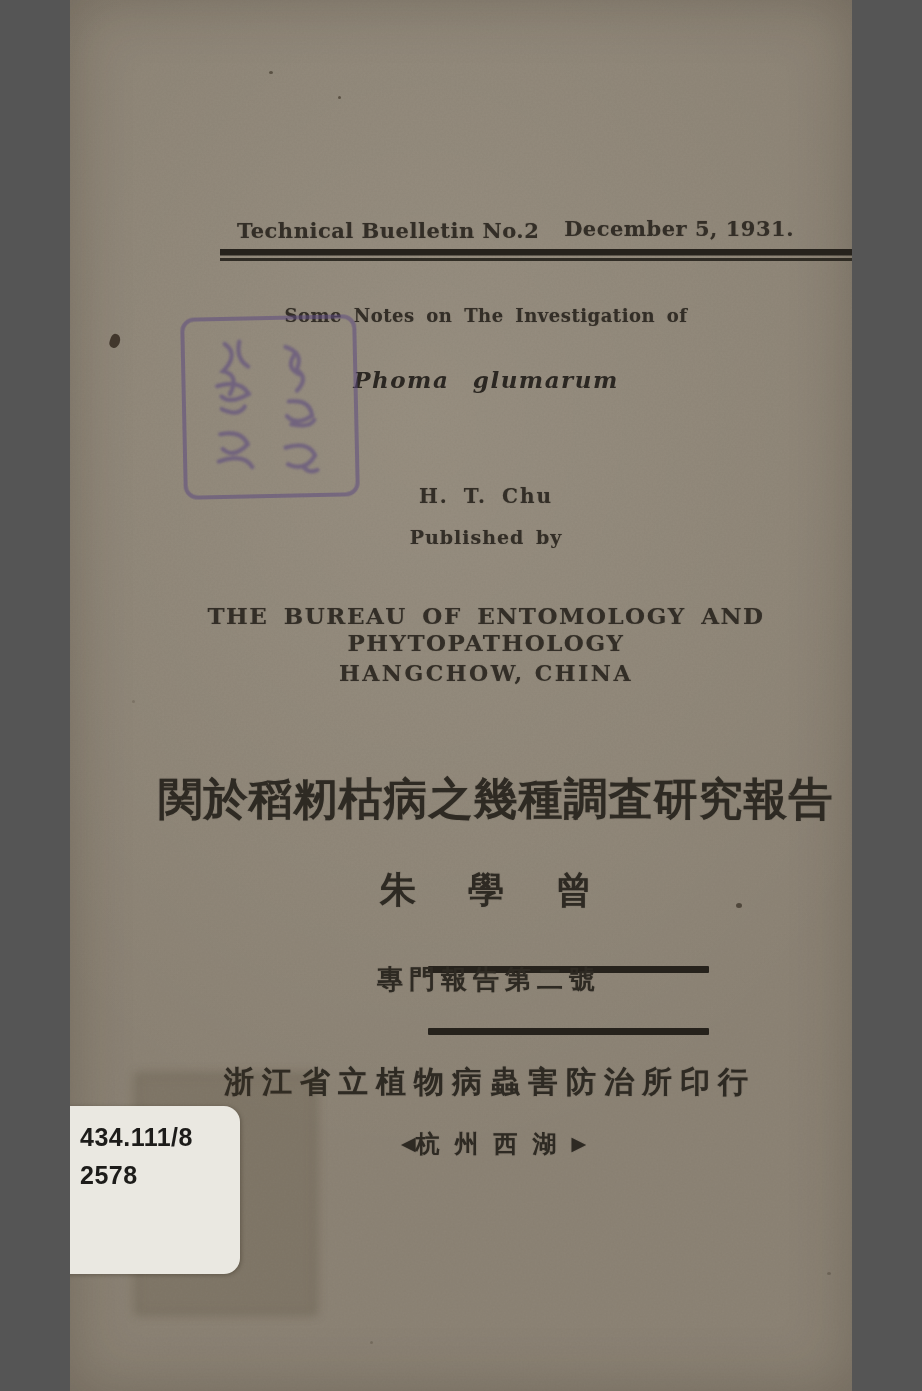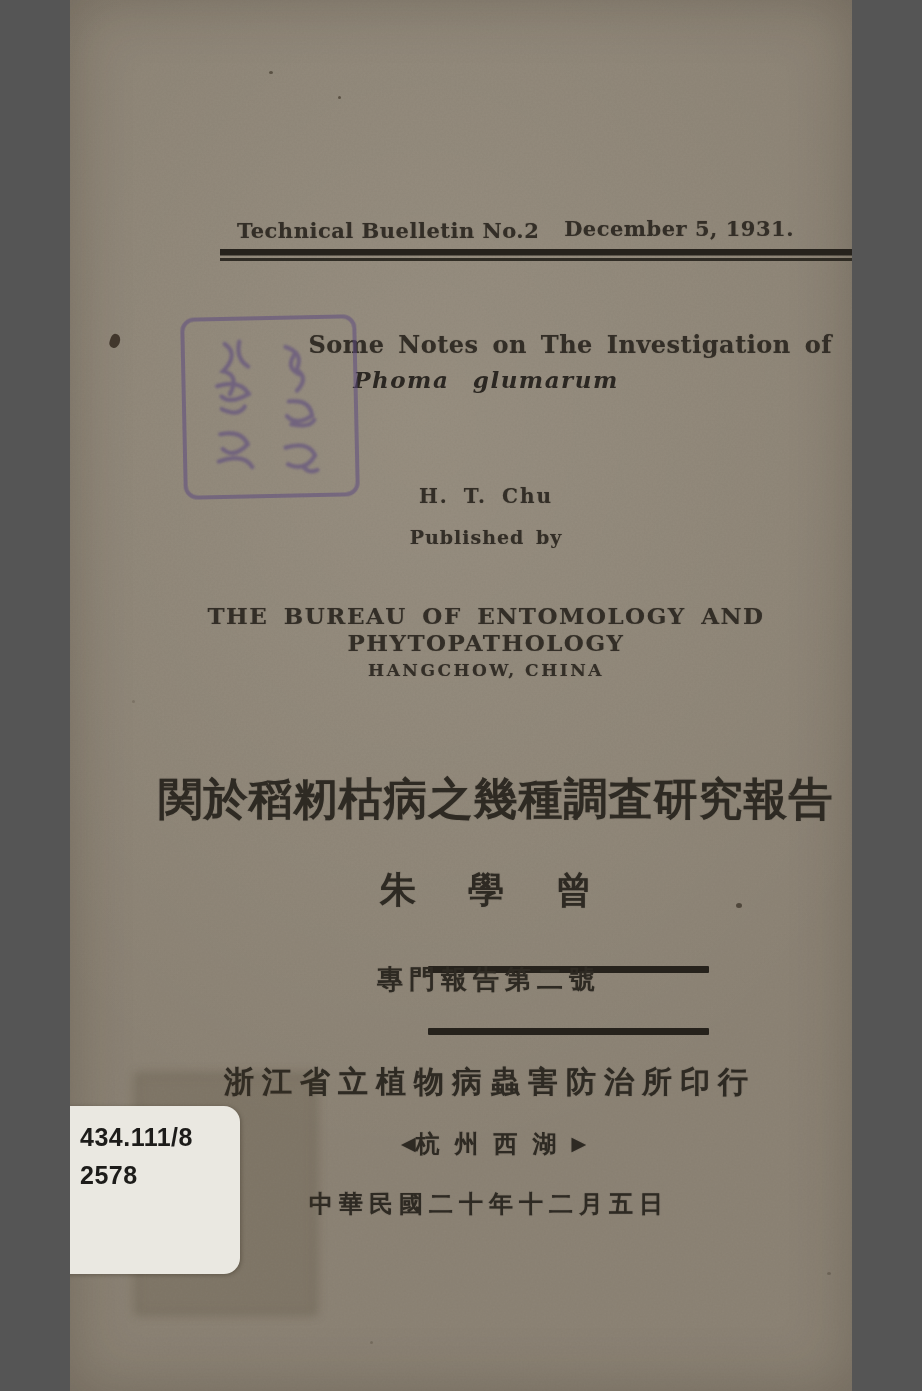--- a/index.html
+++ b/index.html
@@ -18,26 +18,26 @@
   }
   .noise{position:absolute; inset:0; width:100%; height:100%; opacity:.5; pointer-events:none;}
   .abs{position:absolute;}
   .ctr{left:70px; right:20px; text-align:center;}
   .en{font-weight:bold; color:#332e27; text-shadow:0 0 1px rgba(50,44,34,.4);}
   .header-left{top:218px; left:167px; font-size:21px; letter-spacing:.5px;}
   .header-right{top:216px; right:58px; font-size:21px; letter-spacing:.5px;}
   .rule{left:150px; width:732px; background:#26221c;}
   .rule-a{top:249px; height:6px; box-shadow:0 1px 0 rgba(38,34,28,.5);}
   .rule-b{top:258px; height:3px; opacity:.9;}
-  .title-en{top:330px; font-size:24px; word-spacing:5px; letter-spacing:.5px;text-align:right;}
+  .title-en{top:305px; font-size:18px; word-spacing:5px; letter-spacing:.5px;}
   .species{top:366px; font-size:23px; font-style:italic; font-weight:bold; word-spacing:14px; letter-spacing:1.5px;}
   .author-en{top:448px; font-size:20px; letter-spacing:2px; word-spacing:6px;margin-top:36px;}
   .pubby{top:526px; font-size:19px; letter-spacing:1px; word-spacing:4px;}
   .bureau{top:602px; font-size:23px; letter-spacing:1.5px; word-spacing:6px;}
-  .city{top:660px; font-size:17px; letter-spacing:2.5px;}
+  .city{top:660px; font-size:22px; letter-spacing:2.5px;}
   .zh{font-weight:700; color:#2e2a23; text-shadow:0 0 1px rgba(46,42,35,.45);}
   .title-zh{top:770px; left:80px; right:10px; font-size:44px; letter-spacing:1px;}
   .author-zh{top:866px; font-size:36px; letter-spacing:52px; text-indent:52px;}
   .series-bar{left:358px; width:281px; height:7px; background:#26221c; border-radius:1px;}
   .bar-top{top:966px;}
   .bar-bottom{top:1028px;}
   .series-zh{top:962px; font-size:26px; letter-spacing:6px; text-indent:6px;}
   .pub-zh{top:1062px; font-size:30px; letter-spacing:8px; text-indent:8px;}
   .place{top:1128px; font-size:24px; letter-spacing:15px; text-indent:15px;}
   .orn{font-size:19px; letter-spacing:0; vertical-align:2px; color:#2e2a23;}
@@ -106,21 +106,20 @@
   <div class="abs ctr zh title-zh">関於稻籾枯病之幾種調査研究報告</div>
 
   <div class="abs series-bar bar-top"></div>
   <div class="abs ctr zh series-zh">專門報告第二號</div>
   <div class="abs series-bar bar-bottom"></div>
 
   <div class="abs ctr zh pub-zh">浙江省立植物病蟲害防治所印行</div>
 
   <div class="abs ctr zh place"><span class="orn">◀</span><span>杭州西湖</span><span class="orn">▶</span></div>
 
-  <div class="abs ctr zh date-zh">中華民國二十年十二月五日</div>
 
   <div class="abs seal">
     <svg viewBox="0 0 160 166" xmlns="http://www.w3.org/2000/svg">
       <g fill="none" stroke="#5c4a80" stroke-width="4" stroke-linecap="round" opacity="0.8">
         <path d="M38 22 q14 10 -2 26 q16 4 6 22 M52 20 q-4 16 8 24"></path>
         <path d="M30 62 q22 -6 30 8 q-18 10 -26 2 M34 84 q16 8 22 -2"></path>
         <path d="M32 108 q20 -4 26 10 q-14 14 -24 4 M30 134 q24 -8 32 6"></path>
         <path d="M96 26 q18 6 10 22 q12 8 0 20 M104 34 q-8 12 4 18"></path>
         <path d="M98 78 q20 -2 22 14 q-16 10 -24 0 M100 100 q18 4 22 -4"></path>
         <path d="M94 122 q22 -6 28 8 q-10 16 -26 8 M110 140 q6 8 14 4"></path>

